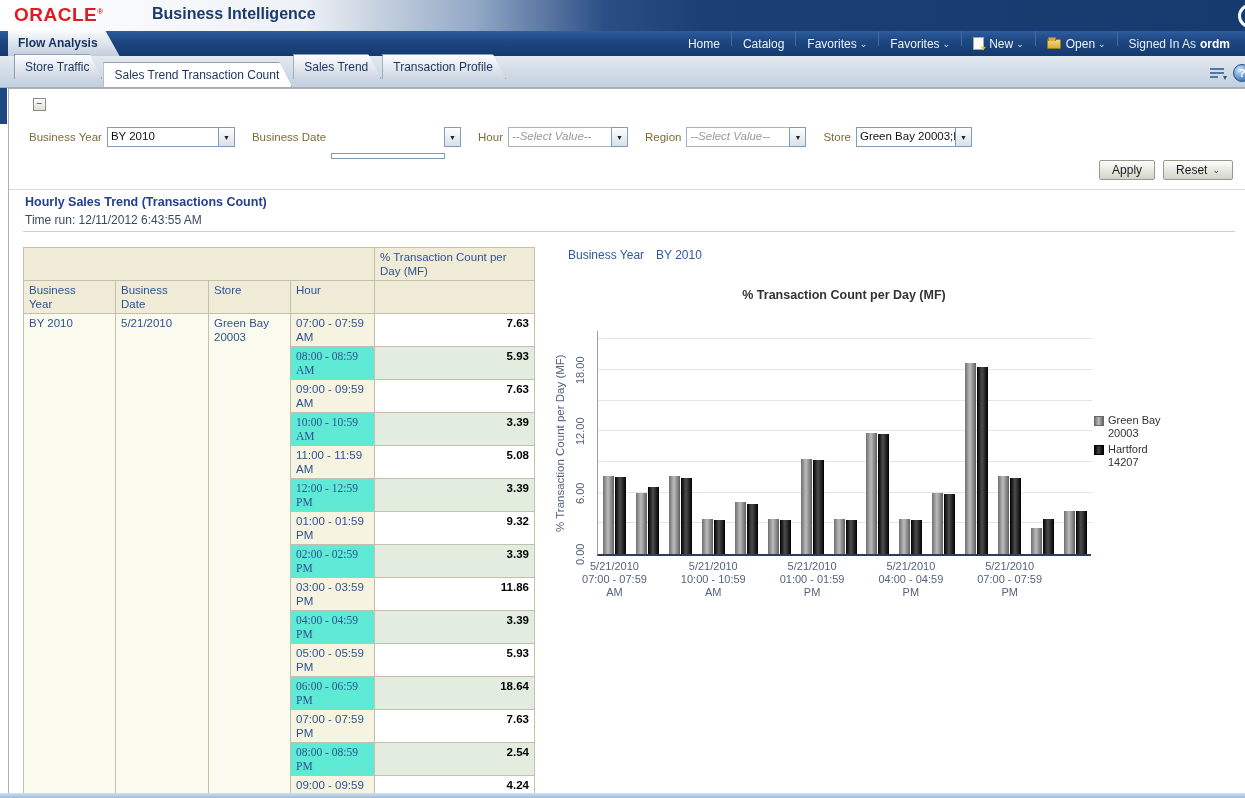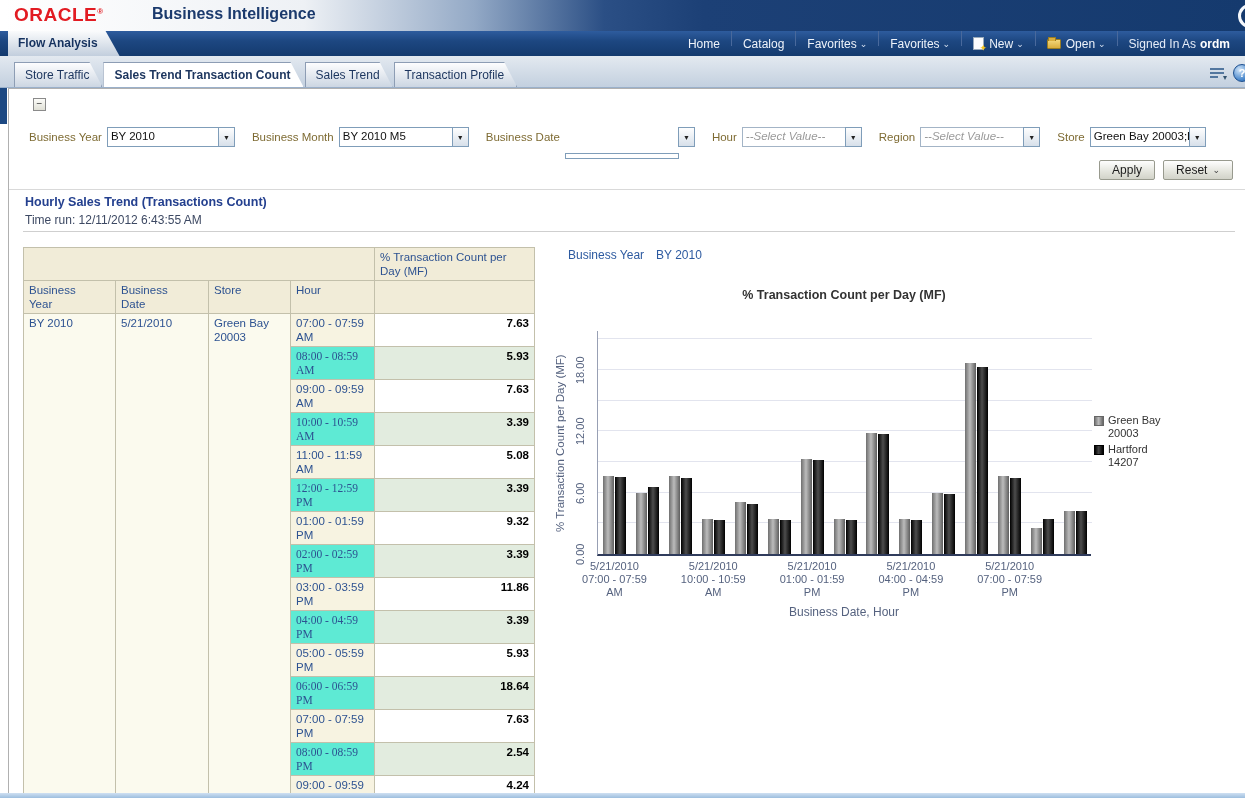--- a/index.html
+++ b/index.html
@@ -43,21 +43,21 @@
   .new-icon:after{content:"✦";position:absolute;right:-4px;bottom:-4px;color:#f3c522;font-size:9px;}
   .folder-icon{position:relative;width:14px;height:10px;background:linear-gradient(180deg,#f3d87c,#d9ae3e);border:1px solid #9a7d22;margin-right:5px;border-radius:1px;}
   .folder-icon:before{content:"";position:absolute;left:0;top:-3px;width:6px;height:3px;background:#d9ae3e;border:1px solid #9a7d22;border-bottom:none;border-radius:1px 1px 0 0;}
   
   .tab-strip{position:absolute;left:0;top:56px;width:1245px;height:32px;
     background:linear-gradient(180deg,#e3e9f0,#c3d0df);border-bottom:1px solid #9ab0ca;}
   .tabs{position:absolute;left:14px;bottom:0;display:flex;}
   .subtab{height:25px;line-height:24px;padding:0 12px 0 10px;margin-right:1px;font-size:12px;color:#1c355e;
     background:linear-gradient(180deg,#fdfdfe,#ccd6e2);border:1px solid #8d9db4;border-bottom:none;
     clip-path:polygon(0 0,calc(100% - 13px) 0,100% 100%,0 100%);white-space:nowrap;}
-  .subtab.active{background:#fff;font-weight:bold;}
+  .subtab.active{background:#fff;font-weight:normal;margin-top:8px;}
   .strip-icons{position:absolute;right:0;top:8px;display:flex;align-items:center;gap:8px;}
   .list-icon{position:relative;width:15px;height:12px;}
   .list-icon i{position:absolute;left:0;height:2px;width:14px;background:#53779f;}
   .list-icon i:nth-child(1){top:1px;} .list-icon i:nth-child(2){top:5px;} .list-icon i:nth-child(3){top:9px;width:8px;}
   .list-icon:after{content:"▾";position:absolute;right:-2px;bottom:-3px;font-size:8px;color:#274;color:#33536f;}
   .help-icon{width:18px;height:18px;border-radius:50%;border:1px solid #1c4f8f;margin-right:-6px;
     background:radial-gradient(circle at 35% 30%,#d3e6f9,#4a88cc 65%,#2264ab);
     color:#fff;font-weight:bold;font-size:11px;display:flex;align-items:center;justify-content:center;}
   .blue-edge{position:absolute;left:0;top:88px;width:7px;height:36px;background:#1c4882;}
   
@@ -190,27 +190,20 @@
 
   <div class="prompts-row" id="prompts-row">
       <div class="prompt-group">
         <span class="prompt-label">Business Year</span>
         <div class="fld">
           <div class="fld-box" style="width: 112px;">BY 2010</div>
           <span class="fld-btn">▼</span>
         </div>
       </div>
       <div class="prompt-group">
-        <span class="prompt-label">Business Month</span>
-        <div class="fld">
-          <div class="fld-box" style="width: 114px;">BY 2010 M5</div>
-          <span class="fld-btn">▼</span>
-        </div>
-      </div>
-      <div class="prompt-group">
         <span class="prompt-label">Business Date</span>
         <div class="fld">
           <div class="fld-box" style="width: 114px; margin-top: 26px;">05/21/2010</div>
           <span class="fld-btn">▼</span>
         </div>
       </div>
       <div class="prompt-group">
         <span class="prompt-label">Hour</span>
         <div class="fld">
           <div class="fld-box placeholder" style="width: 104px;">--Select Value--</div>
@@ -436,21 +429,20 @@
           <div>5/21/2010</div>
           <div>04:00 - 04:59</div>
           <div>PM</div>
         </div>
         <div class="xtick" style="left: 411.667px;">
           <div>5/21/2010</div>
           <div>07:00 - 07:59</div>
           <div>PM</div>
         </div>
       </div>
-    <div class="x-axis-title">Business Date, Hour</div>
     <div class="legend" id="legend">
         <div class="legend-item">
           <span class="swatch swatch-s0"></span>
           <span class="legend-label">Green Bay 20003</span>
         </div>
         <div class="legend-item">
           <span class="swatch swatch-s1"></span>
           <span class="legend-label">Hartford 14207</span>
         </div>
       </div>

